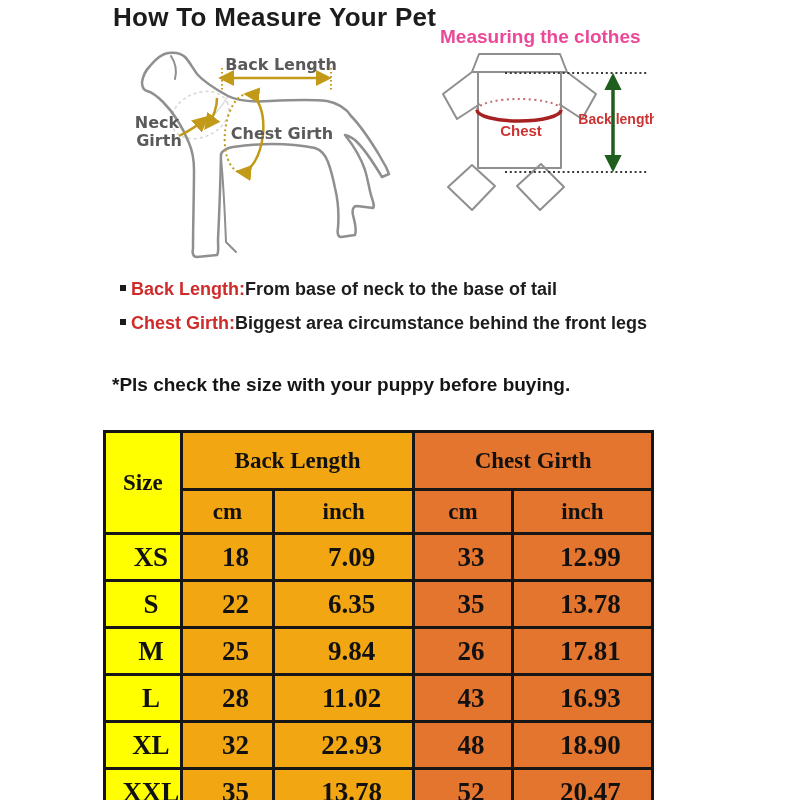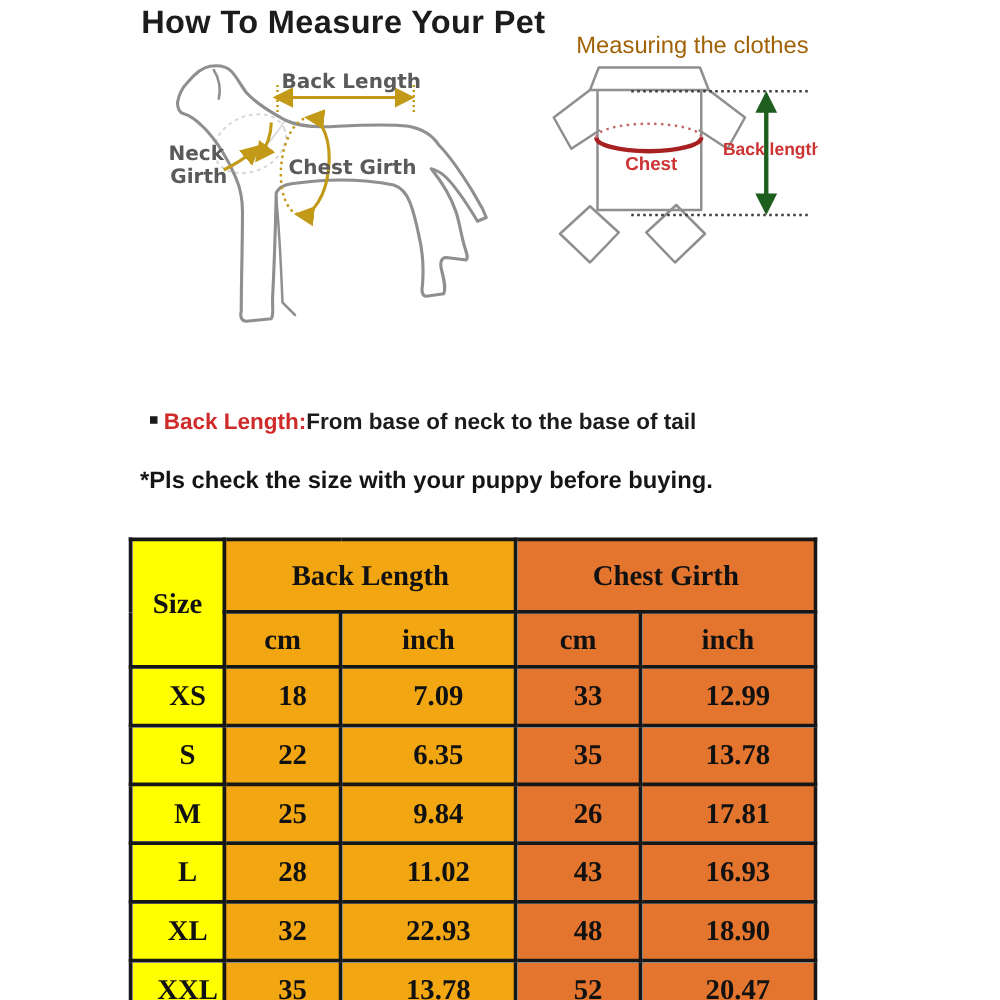--- a/index.html
+++ b/index.html
@@ -2,45 +2,45 @@
 <html style="--size-col: #FFFF00; --bl-col: #F2A712; --cg-col: #E4752E;"><head>
 <meta charset="utf-8">
 <style>
   html,body { margin:0; padding:0; background:#fff; }
   .canvas { position:relative; width:654px; height:800px; background:#ffffff;
             font-family:"Liberation Sans", sans-serif; overflow:hidden; }
 
   .main-title { position:absolute; left:113px; top:2px; font-size:26px; font-weight:bold;
                 color:#1c1c1c; letter-spacing:.3px; }
 
-  .clothes-title { position:absolute; left:440px; top:26px; width:228px; text-align:center;
-                   font-size:19px; font-weight:normal; color:#a16207; }
+  .clothes-title { position:absolute; left:440px; top:26px; width:228px; 
+                   font-size:19px; font-weight:bold; color:#ec4899; }
 
   .dog-svg     { position:absolute; left:105px; top:40px; width:350px; height:230px; }
   .clothes-svg { position:absolute; left:440px; top:52px; width:228px; height:200px; }
 
   .svg-label { font-family:"DejaVu Sans", sans-serif; font-weight:bold; fill:#5a5a5a; }
 
-  .notes { position:absolute; left:120px; top:279px;margin-top:48px; }
+  .notes { position:absolute; left:120px; top:279px; }
   .note-line { margin-bottom:13px; font-size:18px; font-weight:bold; white-space:nowrap; }
   .bullet { display:inline-block; width:6px; height:6px; background:#1a1a1a;
             margin-right:5px; vertical-align:4px; }
   .red-label { color:#cf2b2b; }
   .note-text { color:#1c1c1c; }
 
   .check-note { position:absolute; left:112px; top:374px; font-size:19px; font-weight:bold;
                 color:#151515; }
 
   .size-table { position:absolute; left:103px; top:430px; border-collapse:collapse;
                 font-family:"Liberation Serif", serif; font-weight:bold; color:#111;
                 text-align:center; table-layout:fixed; }
   .size-table td { border:3px solid #161616; padding:0; overflow:hidden; }
   .h1 td { height:55px; font-size:23px; }
   .h2 td { height:41px; font-size:23px; }
-  .dr td { height:44px; font-size:23px;padding-left:16px; }
+  .dr td { height:44px; font-size:27px;padding-left:16px; }
   .c-size { background:var(--size-col,#FFFF00); }
   .c-bl   { background:var(--bl-col,#F2A712); }
   .c-cg   { background:var(--cg-col,#E4752E); }
 </style>
 </head>
 <body>
 
 <div class="canvas">
 
   <div class="main-title">How To Measure Your Pet</div>
@@ -144,20 +144,23 @@
     <line x1="173" y1="26" x2="173" y2="115" stroke="#1e5e1e" stroke-width="3.5" marker-start="url(#greenArrow)" marker-end="url(#greenArrow)"></line>
 
     <text x="81" y="84" font-size="15" font-weight="bold" fill="#cc3333" text-anchor="middle" font-family="Liberation Sans, sans-serif">Chest</text>
     <text x="178" y="72" font-size="14" font-weight="bold" fill="#cc3333" text-anchor="middle" font-family="Liberation Sans, sans-serif">Back length</text>
   </svg>
 
   <div class="notes">
     <div class="note-line">
       <span class="bullet"></span><span class="red-label">Back Length:</span><span class="note-text">From base of neck to the base of tail</span>
     </div>
+    <div class="note-line">
+      <span class="bullet"></span><span class="red-label">Chest Girth:</span><span class="note-text">Biggest area circumstance behind the front legs</span>
+    </div>
   </div>
 
   <div class="check-note">*Pls check the size with your puppy before buying.</div>
 
   <table class="size-table">
     <colgroup>
       <col style="width:77px">
         <col style="width:105px">
         <col style="width:157px">
       <col style="width:113px">

